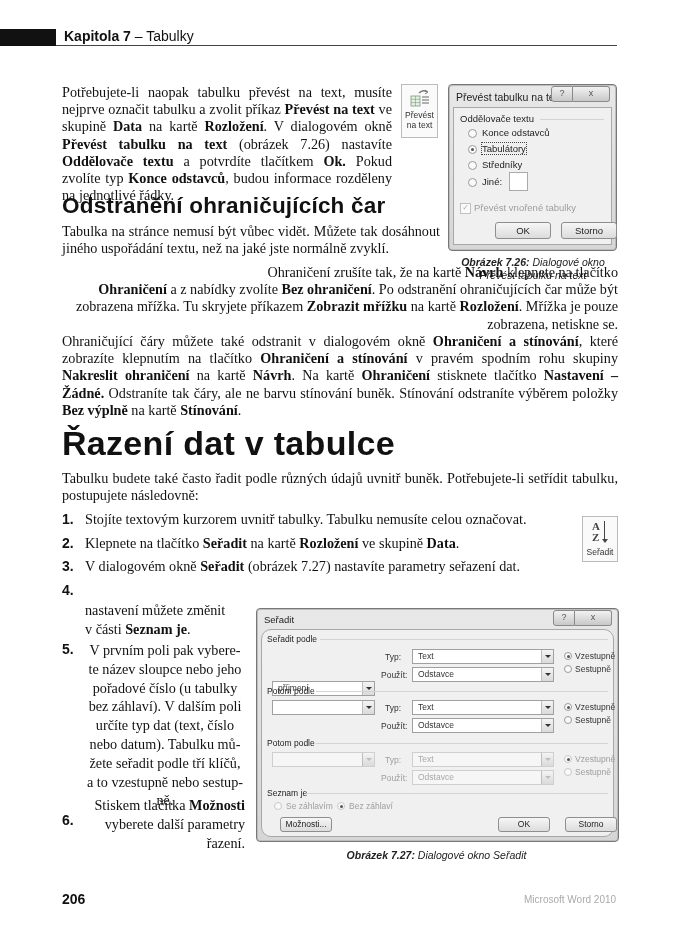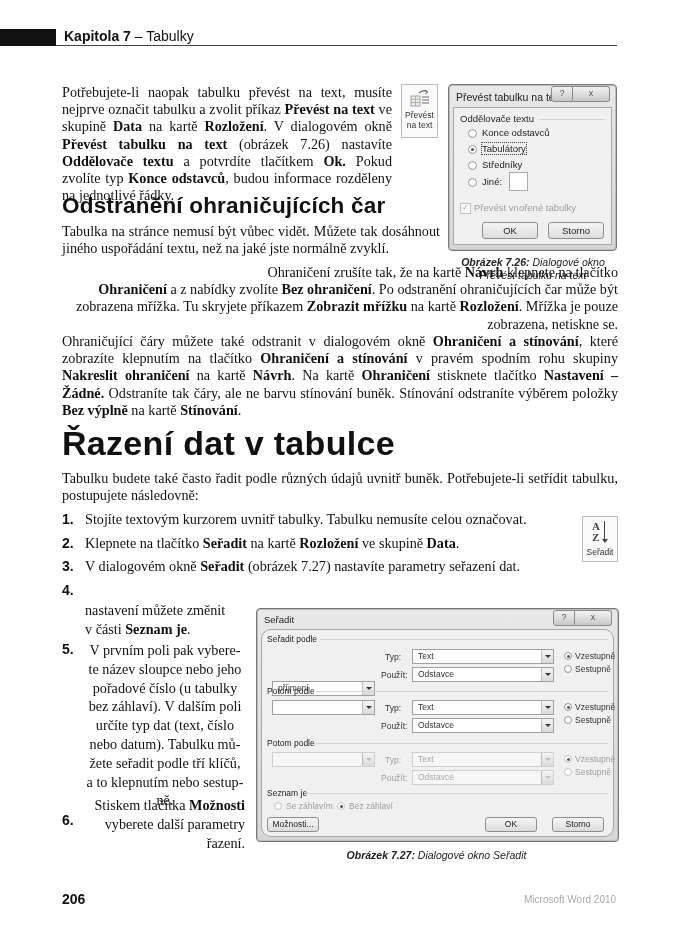--- a/index.html
+++ b/index.html
@@ -28,21 +28,21 @@
   .tbtn.help { width:20px; border-radius:3px 0 0 3px; }
   .tbtn.close { width:36px; border-radius:0 3px 3px 0; border-left:none; }
   .dlg-body { position:absolute; background:#f0f0f0; border:1px solid #a8a8a8; }
   .grp-label { position:absolute; font-size:9.5px; color:#222; }
   .grp-line { position:absolute; height:1px; background:#d4d4d4; }
   .radio { position:absolute; width:9px; height:9px; border:1px solid #9a9a9a; border-radius:50%; background:#fafafa; box-sizing:border-box; }
   .radio.on::after { content:""; position:absolute; left:2px; top:2px; width:3px; height:3px; border-radius:50%; background:#555; }
   .radio.dis { border-color:#c8c8c8; }
   .rlabel { position:absolute; font-size:9.5px; color:#222; }
   .dis-t { color:#9e9e9e !important; }
-  .btn { position:absolute; border:1px solid #8e8e8e; border-radius:3px; background:linear-gradient(#f6f6f6,#dcdcdc); font-size:9.5px; text-align:center; color:#222; box-sizing:border-box; }
+  .btn { position:absolute; border:1px solid #8e8e8e; border-radius:3px; background:linear-gradient(#f6f6f6,#dcdcdc); font-size:9.5px; text-align:center; color:#222; box-sizing:border-box;margin-left:13px; }
   .combo { position:absolute; border:1px solid #a0a0a0; background:#fff; box-sizing:border-box; font-size:8.5px; color:#333; padding-left:5px; line-height:13px; }
   .combo .arr { position:absolute; right:0; top:0; width:11px; height:100%; border-left:1px solid #bdbdbd; background:linear-gradient(#f4f4f4,#dadada); }
   .combo .arr::after { content:""; position:absolute; left:3px; top:5px; border-left:3px solid transparent; border-right:3px solid transparent; border-top:3px solid #333; }
   .combo.dis { border-color:#cfcfcf; color:#a8a8a8; background:#f6f6f6; }
   .combo.dis .arr::after { border-top-color:#bdbdbd; }
   .flabel { position:absolute; font-size:8.5px; color:#333; }
   .caption { font-family:"Liberation Sans",sans-serif; font-size:10.5px; font-style:italic; text-align:center; color:#222; }
   .caption b { font-weight:bold; }
 
   .li-num { position:absolute; font-family:"Liberation Sans",sans-serif; font-weight:bold; font-size:14px; }
@@ -142,21 +142,21 @@
   <div>Seřadit</div>
 </div>
 
 <div class="li-num" style="left:62px; top:582px;">4.</div>
 <div class="abs para" style="left:85px; top:582px; width:540px; text-align:left; line-height:19px;">
   <br><span>nastavení můžete změnit</span><br><span>v části </span><b>Seznam je</b><span>.</span>
 </div>
 
 <div class="li-num" style="left:62px; top:641px;">5.</div>
 <div class="abs para" style="left:85px; top:641px; width:160px; text-align:center; line-height:18.8px;">
-  <span>V prvním poli pak vybere-</span><br><span>te název sloupce nebo jeho</span><br><span>pořadové číslo (u tabulky</span><br><span>bez záhlaví). V dalším poli</span><br><span>určíte typ dat (text, číslo</span><br><span>nebo datum). Tabulku mů-</span><br><span>žete seřadit podle tří klíčů,</span><br><span>a to klepnutím nebo sestup-</span><br><span>ně.</span>
+  <span>V prvním poli pak vybere-</span><br><span>te název sloupce nebo jeho</span><br><span>pořadové číslo (u tabulky</span><br><span>bez záhlaví). V dalším poli</span><br><span>určíte typ dat (text, číslo</span><br><span>nebo datum). Tabulku mů-</span><br><span>žete seřadit podle tří klíčů,</span><br><span>a to vzestupně nebo sestup-</span><br><span>ně.</span>
 </div>
 
 <div class="li-num" style="left:62px; top:812px;">6.</div>
 <div class="abs para" style="left:85px; top:796px; width:160px; text-align:right; line-height:19px;">
   <span>Stiskem tlačítka </span><b>Možnosti</b><br><span>vyberete další parametry</span><br><span>řazení.</span>
 </div>
 
 <div class="abs dlg" style="left:256px; top:608px; width:361px; height:232px;">
   <div class="dlg-title" style="top:5px; font-size:9.5px;">Seřadit</div>
   <div class="dlg-tbtns">

